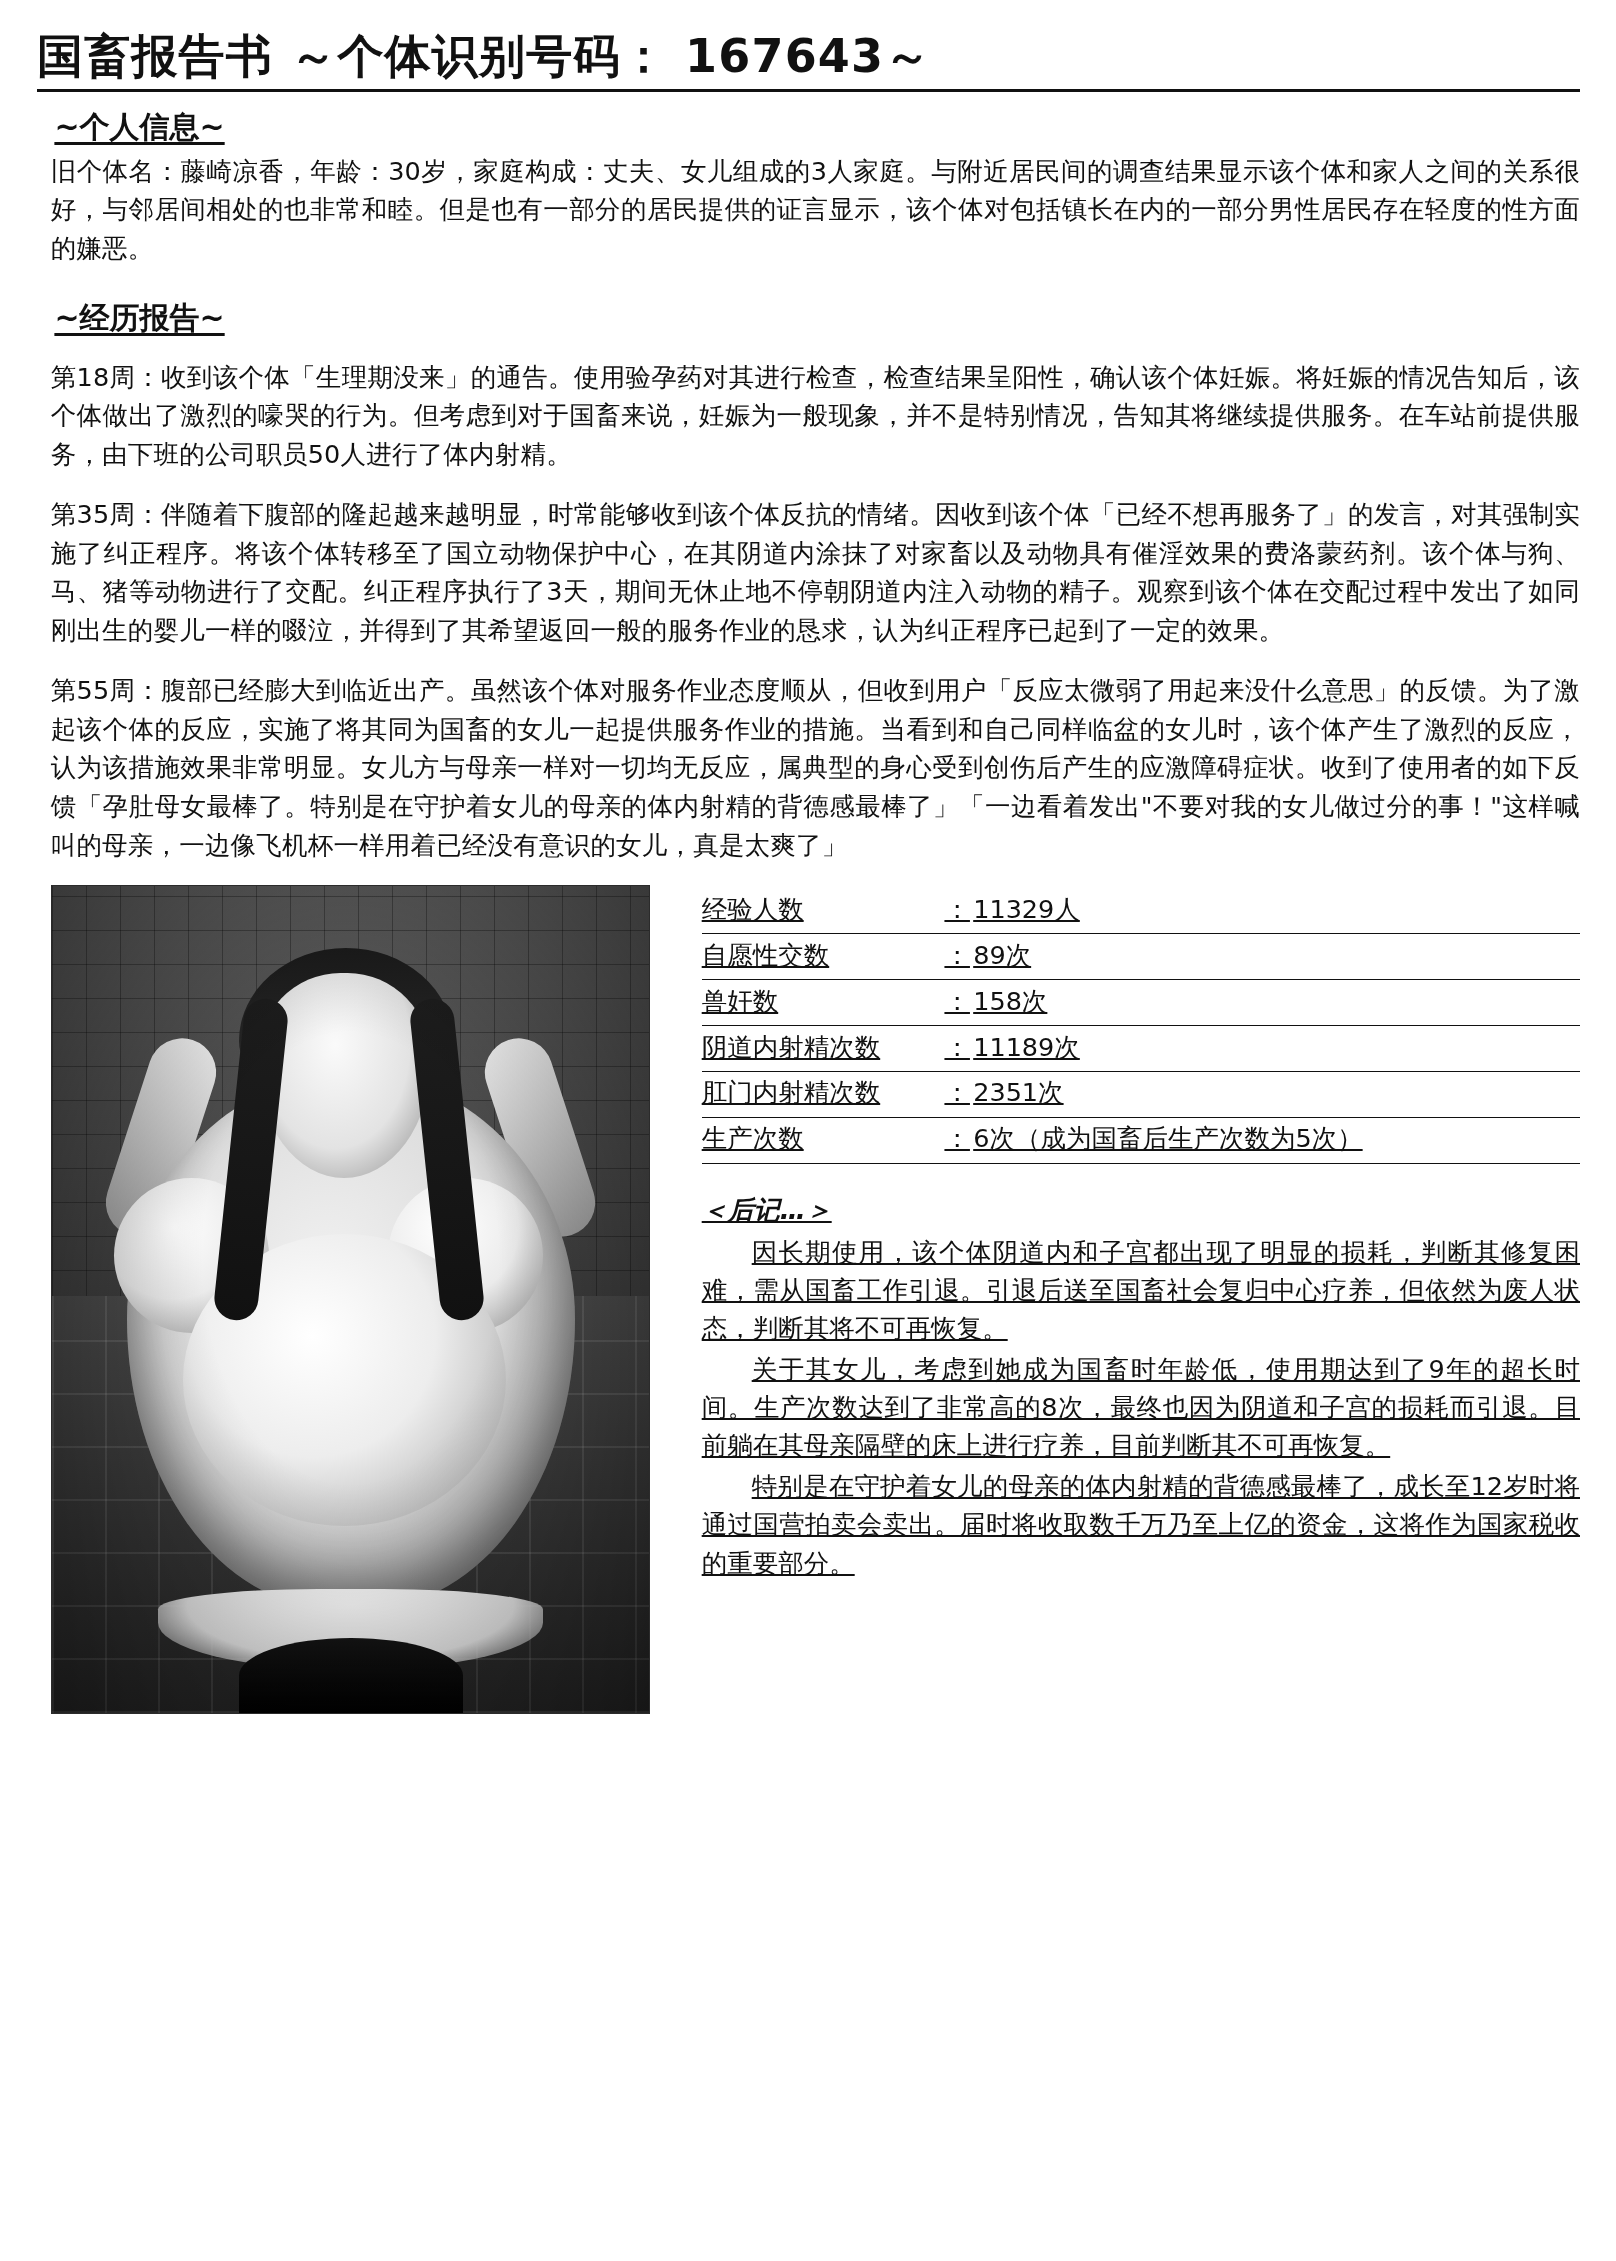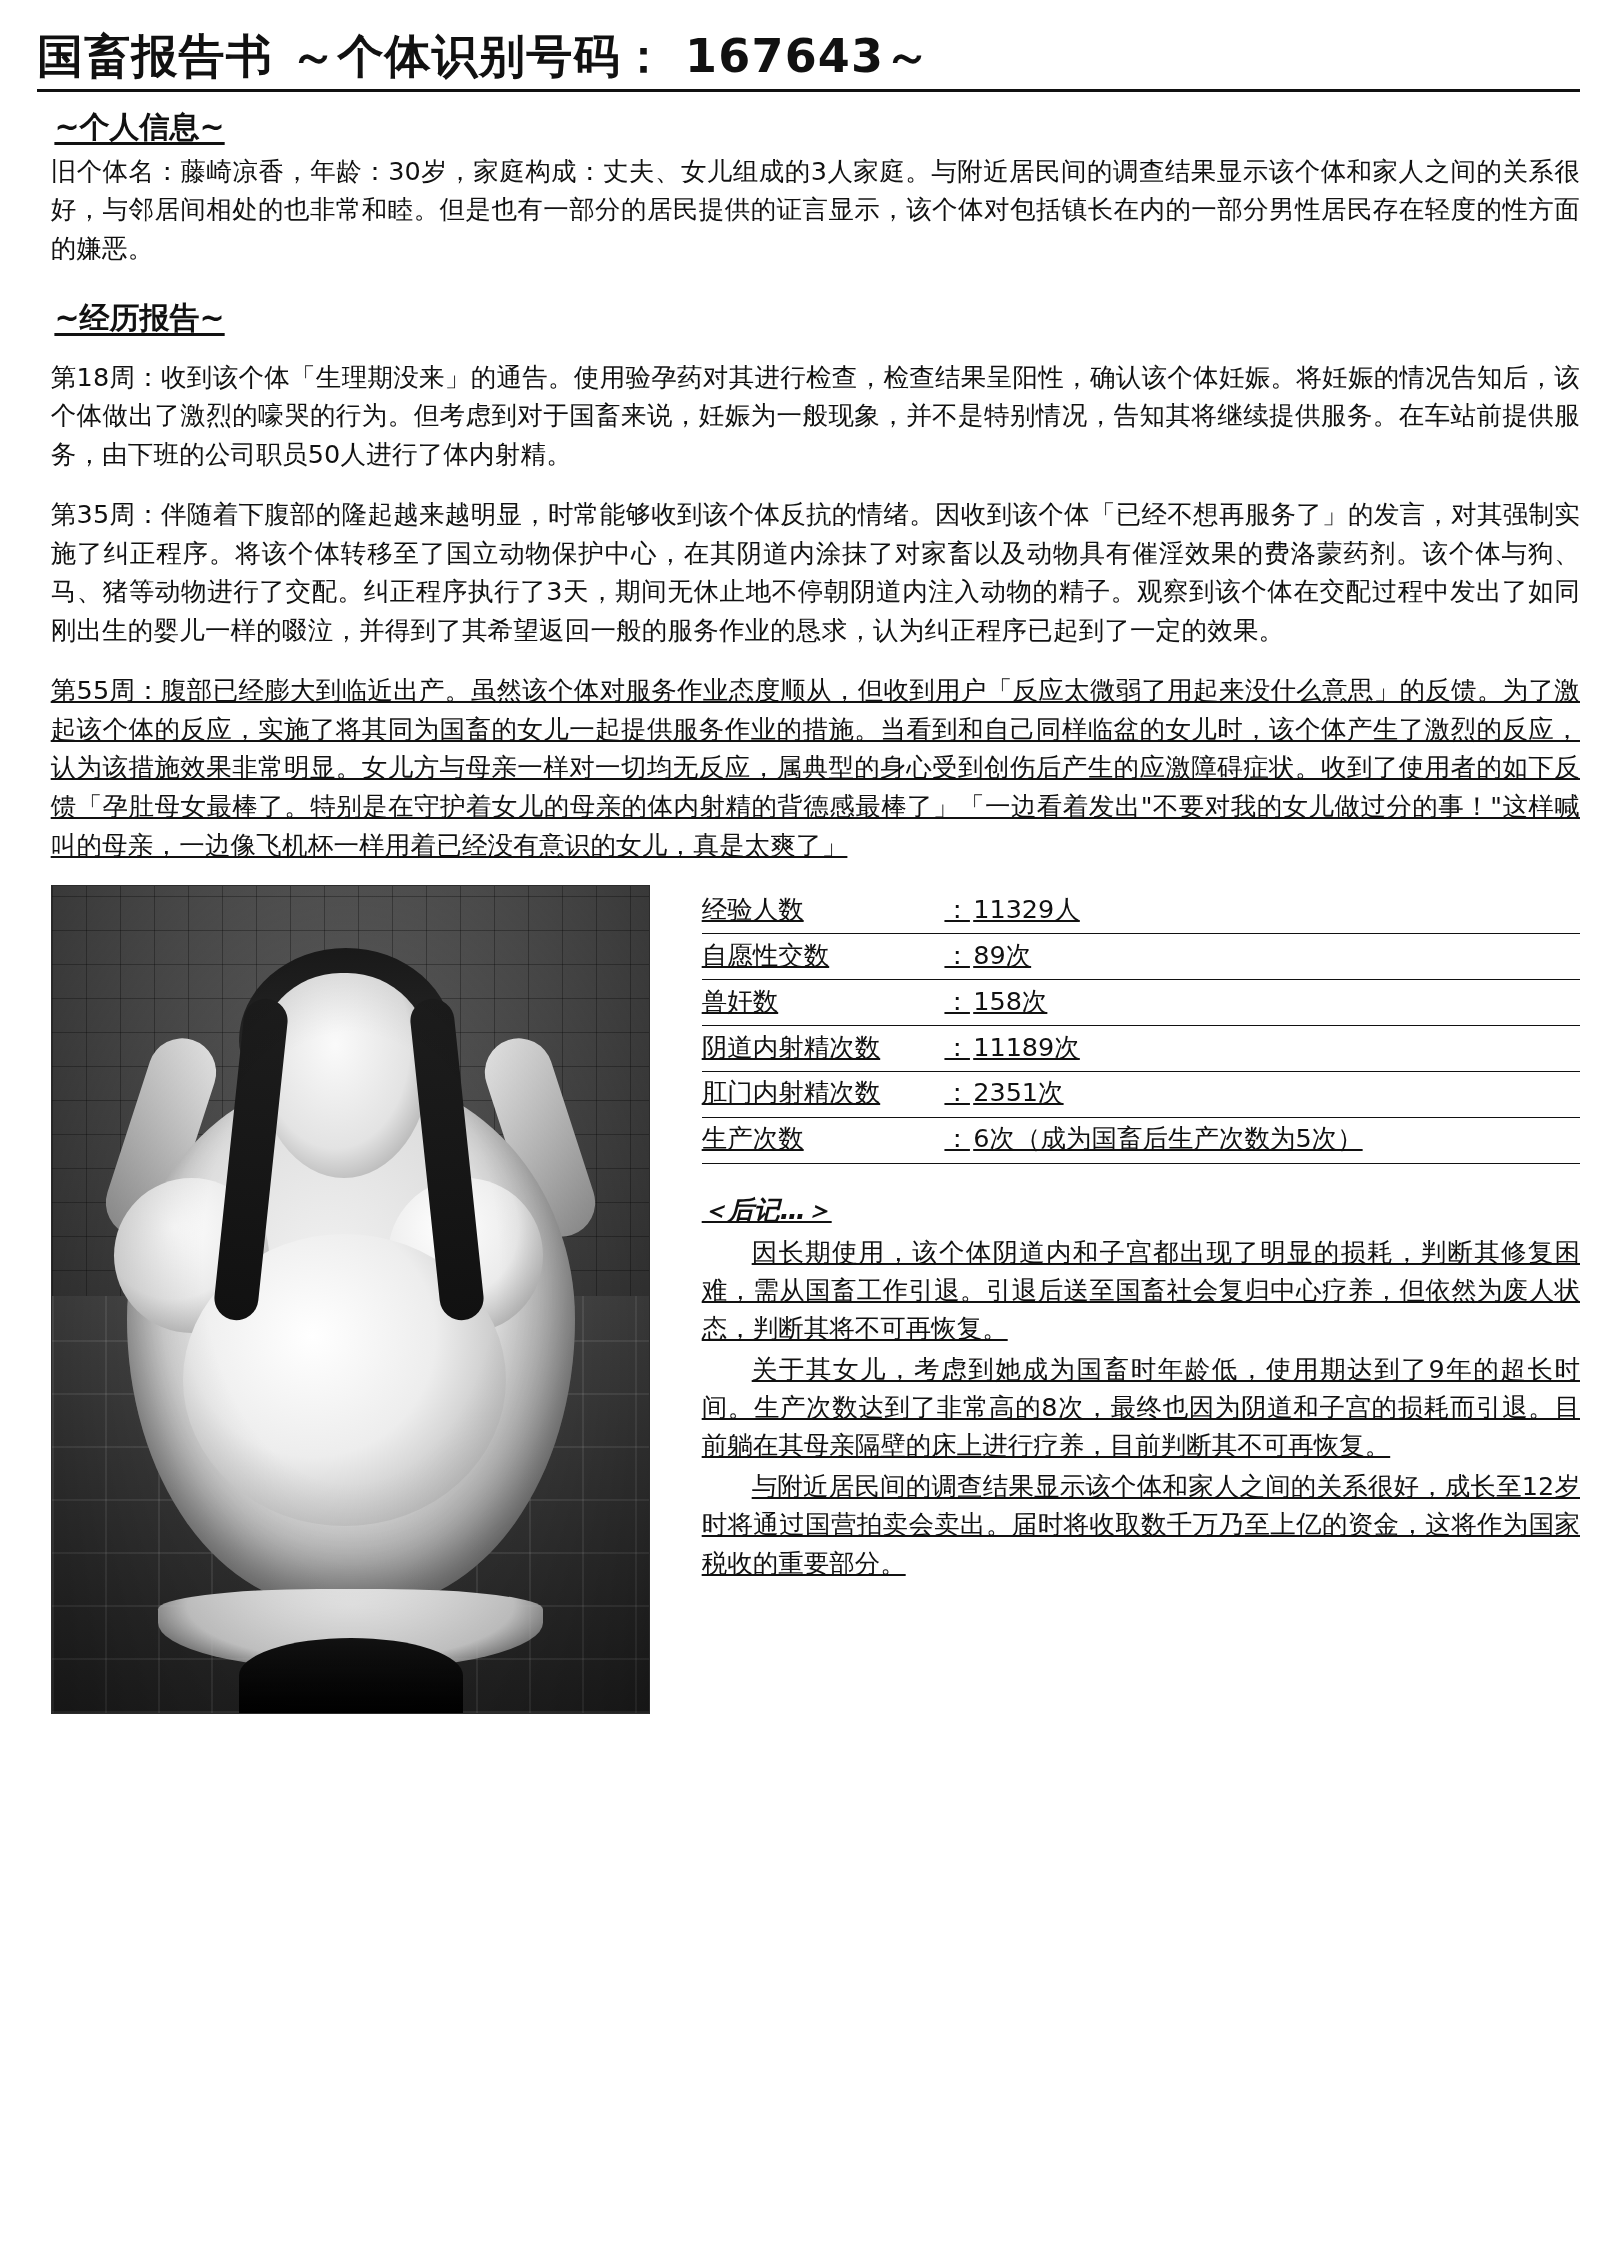--- a/index.html
+++ b/index.html
@@ -43,21 +43,21 @@
   .section-head.spaced { margin-top:30px; margin-bottom:18.7px; }
 
   p.para {
     font-size:25.5px;
     line-height:1.52;
     margin:0 0 21px 13.7px;
     text-align:justify;
     text-justify:inter-ideograph;
     letter-spacing:0.2px;
   }
-  p.para.tight { margin-bottom:20px;text-decoration:underline; }
+  p.para.tight { margin-bottom:20px; }
 
   
   .lower {
     display:flex;
     margin-top:13.7px;
     margin-left:13.7px;
   }
   .figure {
     width:597px;
     height:827px;
@@ -265,19 +265,19 @@
             <td class="label">生产次数</td>
             <td class="sep">：</td>
             <td class="value">6次（成为国畜后生产次数为5次）</td>
           </tr>
         </tbody>
       </table>
 
       <div class="afterword-head">＜后记…＞</div>
       <p class="after">因长期使用，该个体阴道内和子宫都出现了明显的损耗，判断其修复困难，需从国畜工作引退。引退后送至国畜社会复归中心疗养，但依然为废人状态，判断其将不可再恢复。</p>
       <p class="after">关于其女儿，考虑到她成为国畜时年龄低，使用期达到了9年的超长时间。生产次数达到了非常高的8次，最终也因为阴道和子宫的损耗而引退。目前躺在其母亲隔壁的床上进行疗养，目前判断其不可再恢复。</p>
-      <p class="after">与附近居民间的调查结果显示该个体和家人之间的关系很好，成长至12岁时将通过国营拍卖会卖出。届时将收取数千万乃至上亿的资金，这将作为国家税收的重要部分。</p>
+      <p class="after">特别是在守护着女儿的母亲的体内射精的背德感最棒了，成长至12岁时将通过国营拍卖会卖出。届时将收取数千万乃至上亿的资金，这将作为国家税收的重要部分。</p>
 
     </div>
   </div>
 
 </div>
 
 
 </body></html>

